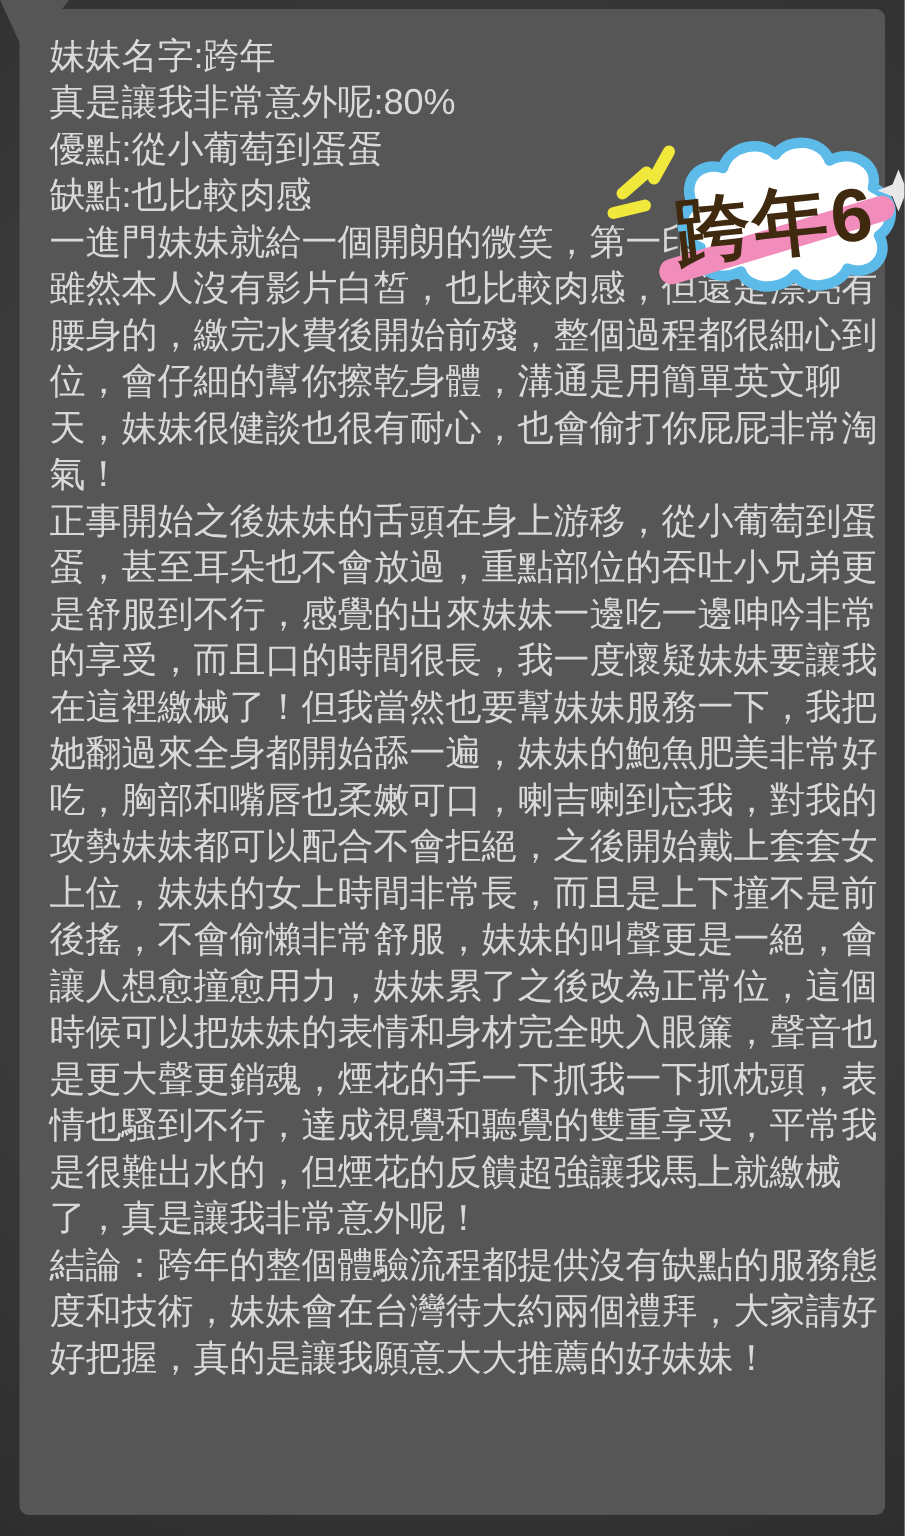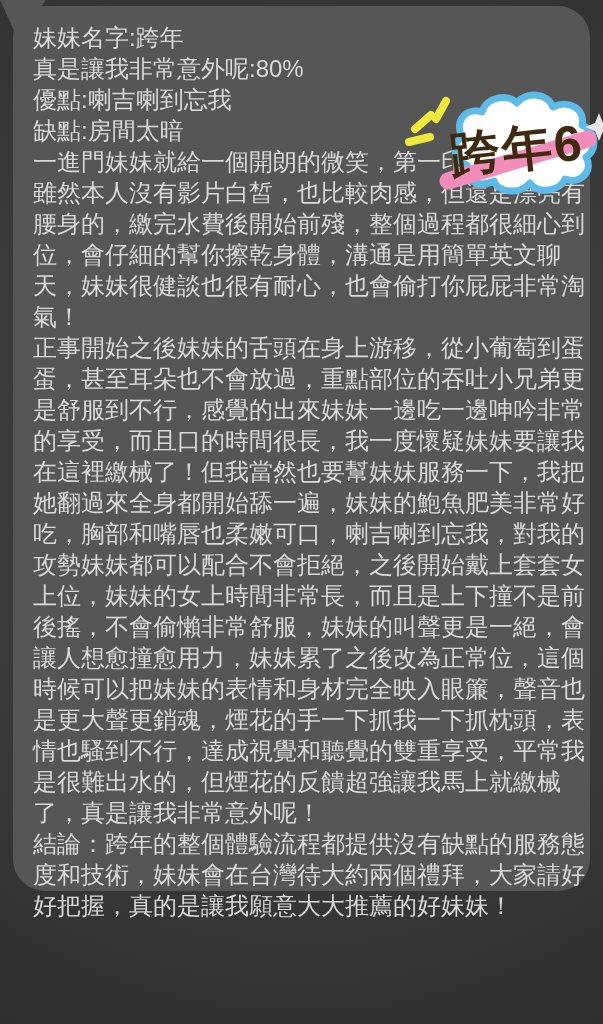--- a/index.html
+++ b/index.html
@@ -12,23 +12,23 @@
     position: relative;
     overflow: hidden;
     background: radial-gradient(circle at 50% 45%, #404040 0%, #3a3a3a 60%, #2e2e2e 100%);
     font-family: "Liberation Sans", "DejaVu Sans", sans-serif;
   }
   .bubble {
     position: absolute;
     left: 13px;
     top: 6px;
     width: 577px;
-    height: 885px;
+    height: 1004px;
     background: #565656;
-    border-radius: 32px;
+    border-radius: 6px;
     box-sizing: border-box;
   }
   .bubble-tail {
     position: absolute;
     left: 0;
     top: 0;
     width: 46px;
     height: 38px;
     background: #565656;
     clip-path: polygon(0 0, 100% 0, 38% 100%);
@@ -66,22 +66,22 @@
 </style>
 </head>
 <body>
 
 <div class="bubble-tail"></div>
 
 <div class="bubble">
   <div class="content">
     <div>妹妹名字:跨年</div>
     <div>真是讓我非常意外呢:80%</div>
-    <div>優點:喇吉喇到忘我</div>
-    <div>缺點:房間太暗</div>
+    <div>優點:從小葡萄到蛋蛋</div>
+    <div>缺點:也比較肉感</div>
     <p>一進門妹妹就給一個開朗的微笑，第一印象就很好，雖然本人沒有影片白皙，也比較肉感，但還是漂亮有腰身的，繳完水費後開始前殘，整個過程都很細心到位，會仔細的幫你擦乾身體，溝通是用簡單英文聊天，妹妹很健談也很有耐心，也會偷打你屁屁非常淘氣！</p>
     <p>正事開始之後妹妹的舌頭在身上游移，從小葡萄到蛋蛋，甚至耳朵也不會放過，重點部位的吞吐小兄弟更是舒服到不行，感覺的出來妹妹一邊吃一邊呻吟非常的享受，而且口的時間很長，我一度懷疑妹妹要讓我在這裡繳械了！但我當然也要幫妹妹服務一下，我把她翻過來全身都開始舔一遍，妹妹的鮑魚肥美非常好吃，胸部和嘴唇也柔嫩可口，喇吉喇到忘我，對我的攻勢妹妹都可以配合不會拒絕，之後開始戴上套套女上位，妹妹的女上時間非常長，而且是上下撞不是前後搖，不會偷懶非常舒服，妹妹的叫聲更是一絕，會讓人想愈撞愈用力，妹妹累了之後改為正常位，這個時候可以把妹妹的表情和身材完全映入眼簾，聲音也是更大聲更銷魂，煙花的手一下抓我一下抓枕頭，表情也騷到不行，達成視覺和聽覺的雙重享受，平常我是很難出水的，但煙花的反饋超強讓我馬上就繳械了，真是讓我非常意外呢！</p>
     <p>結論：跨年的整個體驗流程都提供沒有缺點的服務態度和技術，妹妹會在台灣待大約兩個禮拜，大家請好好把握，真的是讓我願意大大推薦的好妹妹！</p>
   </div>
 </div>
 
 <div class="badge">
   <svg width="203" height="140" viewBox="0 0 203 140" xmlns="http://www.w3.org/2000/svg">
 
     <g stroke="#f0e83b" stroke-width="8" stroke-linecap="round">

